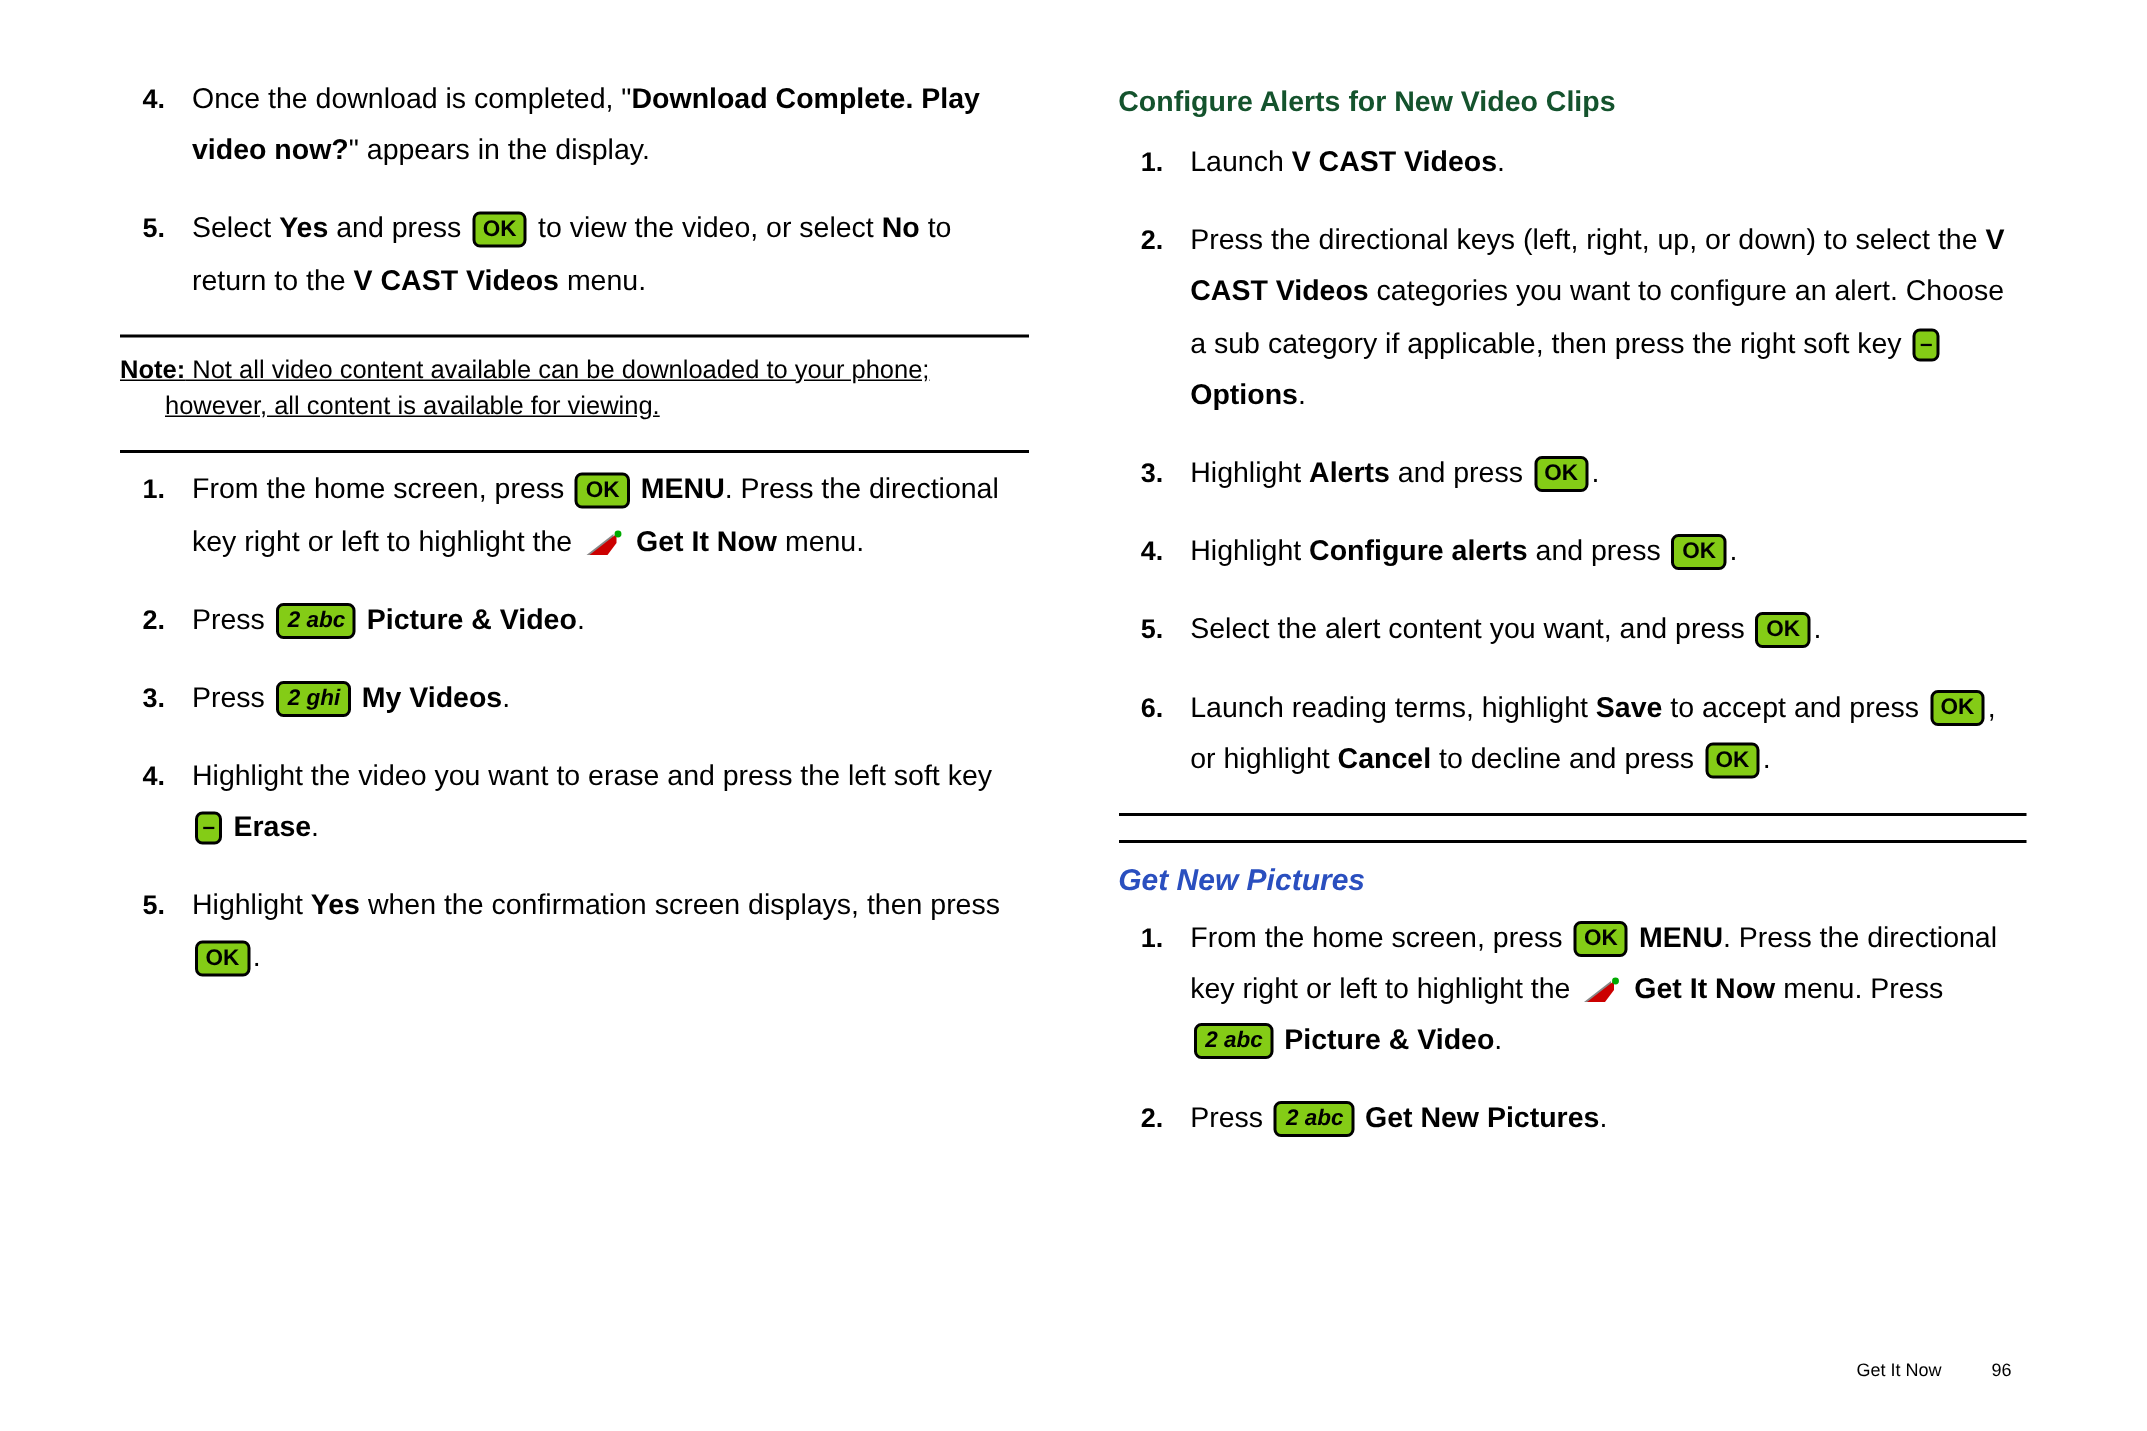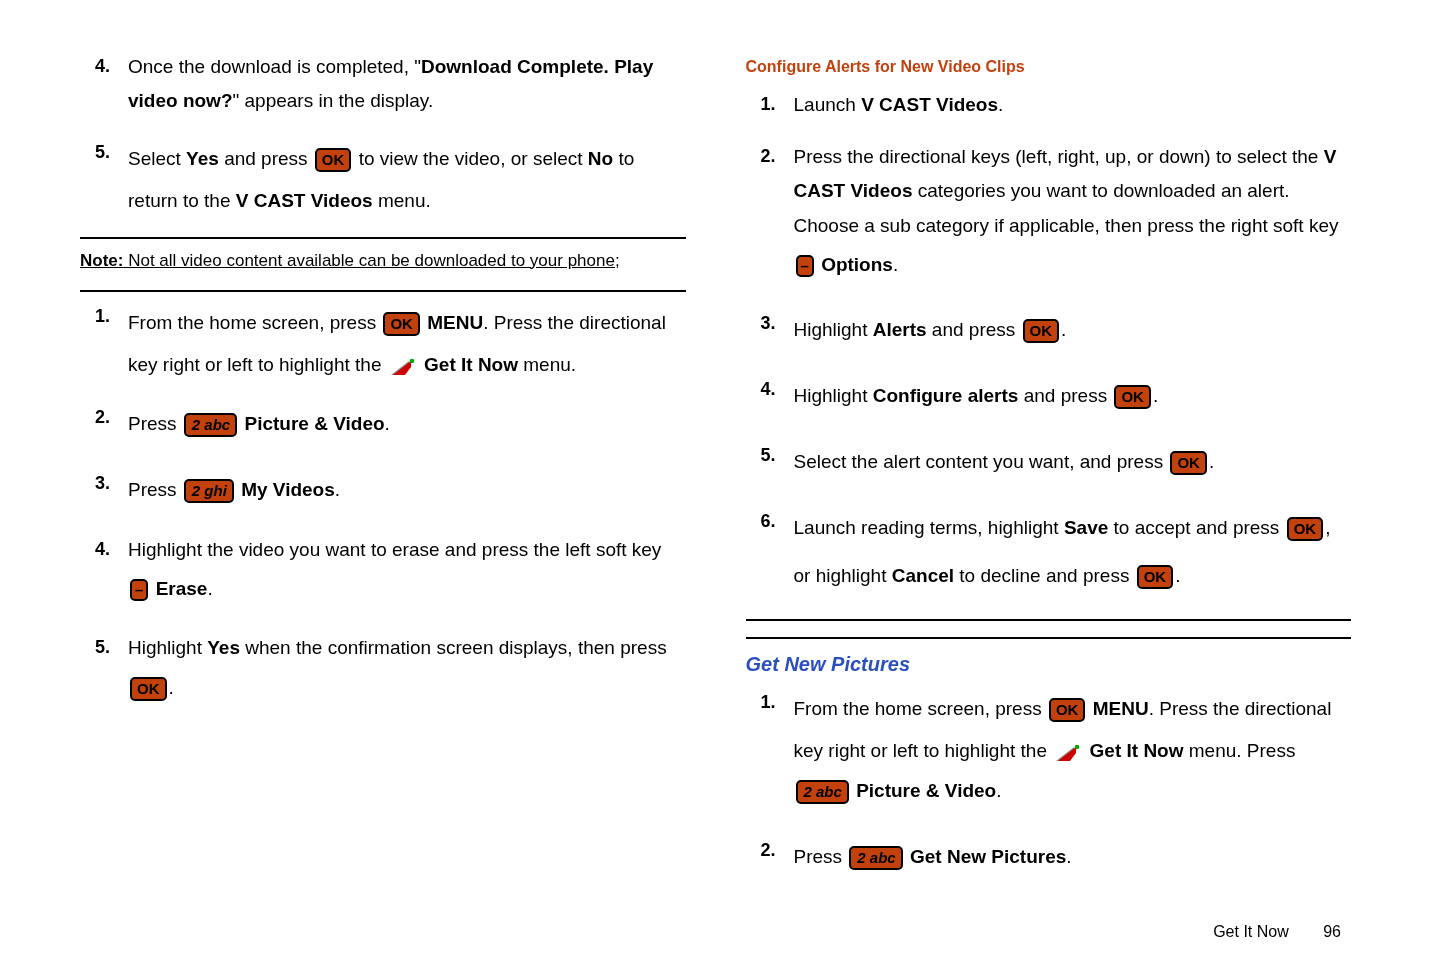--- a/index.html
+++ b/index.html
@@ -15,23 +15,23 @@
   }
   .columns {
     display: flex;
     gap: 60px;
   }
   .col {
     flex: 1;
     min-width: 0;
   }
   .heading-blue {
-    color: #c2410c;
-    font-weight: bold;
-    font-size: 16px;
+    color: #14532d;
+    font-weight: bold;
+    font-size: 19px;
     margin: 8px 0 12px 0;
   }
   .heading-blue-italic {
     color: #2a4fbf;
     font-weight: bold;
     font-style: italic;
     font-size: 20px;
     margin: 14px 0 10px 0;
   }
   ol.steps {
@@ -51,27 +51,27 @@
     font-size: 18px;
     width: 30px;
     text-align: right;
   }
   .bold { font-weight: bold; }
   .key {
     display: inline-block;
     vertical-align: middle;
     border: 2px solid #000;
     border-radius: 5px;
-    background: #c2410c;
+    background: #84cc16;
     padding: 0 5px;
     font-weight: bold;
     font-size: 15px;
     line-height: 20px;
     height: 24px;
-    margin: 12px 2px;
+    margin: 0 2px;
   }
   .key-wide {
     min-width: 50px;
     text-align: right;
     padding-left: 6px;
     font-style: italic;
   }
   .key-small {
     min-width: 18px;
     text-align: center;
@@ -97,23 +97,23 @@
     display: inline-block;
     vertical-align: middle;
     width: 28px;
     height: 20px;
     position: relative;
     margin: 0 2px;
   }
   .arrow-icon svg { width: 28px; height: 22px; }
   .footer {
     position: absolute;
-    bottom: 13px;
+    bottom: 34px;
     right: 90px;
-    font-size: 16px;
+    font-size: 12px;
   }
   .footer .page-num { margin-left: 30px; }
   .key-ok { letter-spacing: 0; font-family: Arial; font-weight: 900; }
 </style>
 </head>
 <body>
 
 <div class="columns">
 
   <div class="col">
@@ -129,20 +129,21 @@
         <span class="num">5.</span>
         <span>
           <span>Select </span><span class="bold">Yes</span><span> and press </span><span class="key key-ok">OK</span><span> to view the video, or select </span><span class="bold">No</span><span> to return to the </span><span class="bold">V CAST Videos</span><span> menu.</span>
         </span>
       </li>
     </ol>
 
     <hr class="hr">
     <div class="note">
       <span class="note-label">Note:</span><span> Not all video content available can be downloaded to your phone;</span>
+      <span class="note-indent">however, all content is available for viewing.</span>
     </div>
     <hr class="hr">
 
 
     <ol class="steps">
       <li>
         <span class="num">1.</span>
         <span>
           <span>From the home screen, press </span><span class="key key-ok">OK</span><span class="bold"> MENU</span><span>. Press the directional key right or left to highlight the </span><span class="arrow-icon"><svg viewBox="0 0 28 22">
                 <polygon points="2,18 20,4 20,10 14,18" fill="#888"></polygon>
@@ -185,21 +186,21 @@
     <ol class="steps">
       <li>
         <span class="num">1.</span>
         <span>
           <span>Launch </span><span class="bold">V CAST Videos</span><span>.</span>
         </span>
       </li>
       <li>
         <span class="num">2.</span>
         <span>
-          <span>Press the directional keys (left, right, up, or down) to select the </span><span class="bold">V CAST Videos</span><span> categories you want to downloaded an alert. Choose a sub category if applicable, then press the right soft key </span><span class="key key-small">–</span> <span class="bold">Options</span><span>.</span>
+          <span>Press the directional keys (left, right, up, or down) to select the </span><span class="bold">V CAST Videos</span><span> categories you want to configure an alert. Choose a sub category if applicable, then press the right soft key </span><span class="key key-small">–</span> <span class="bold">Options</span><span>.</span>
         </span>
       </li>
       <li>
         <span class="num">3.</span>
         <span>
           <span>Highlight </span><span class="bold">Alerts</span><span> and press </span><span class="key key-ok">OK</span><span>.</span>
         </span>
       </li>
       <li>
         <span class="num">4.</span>

